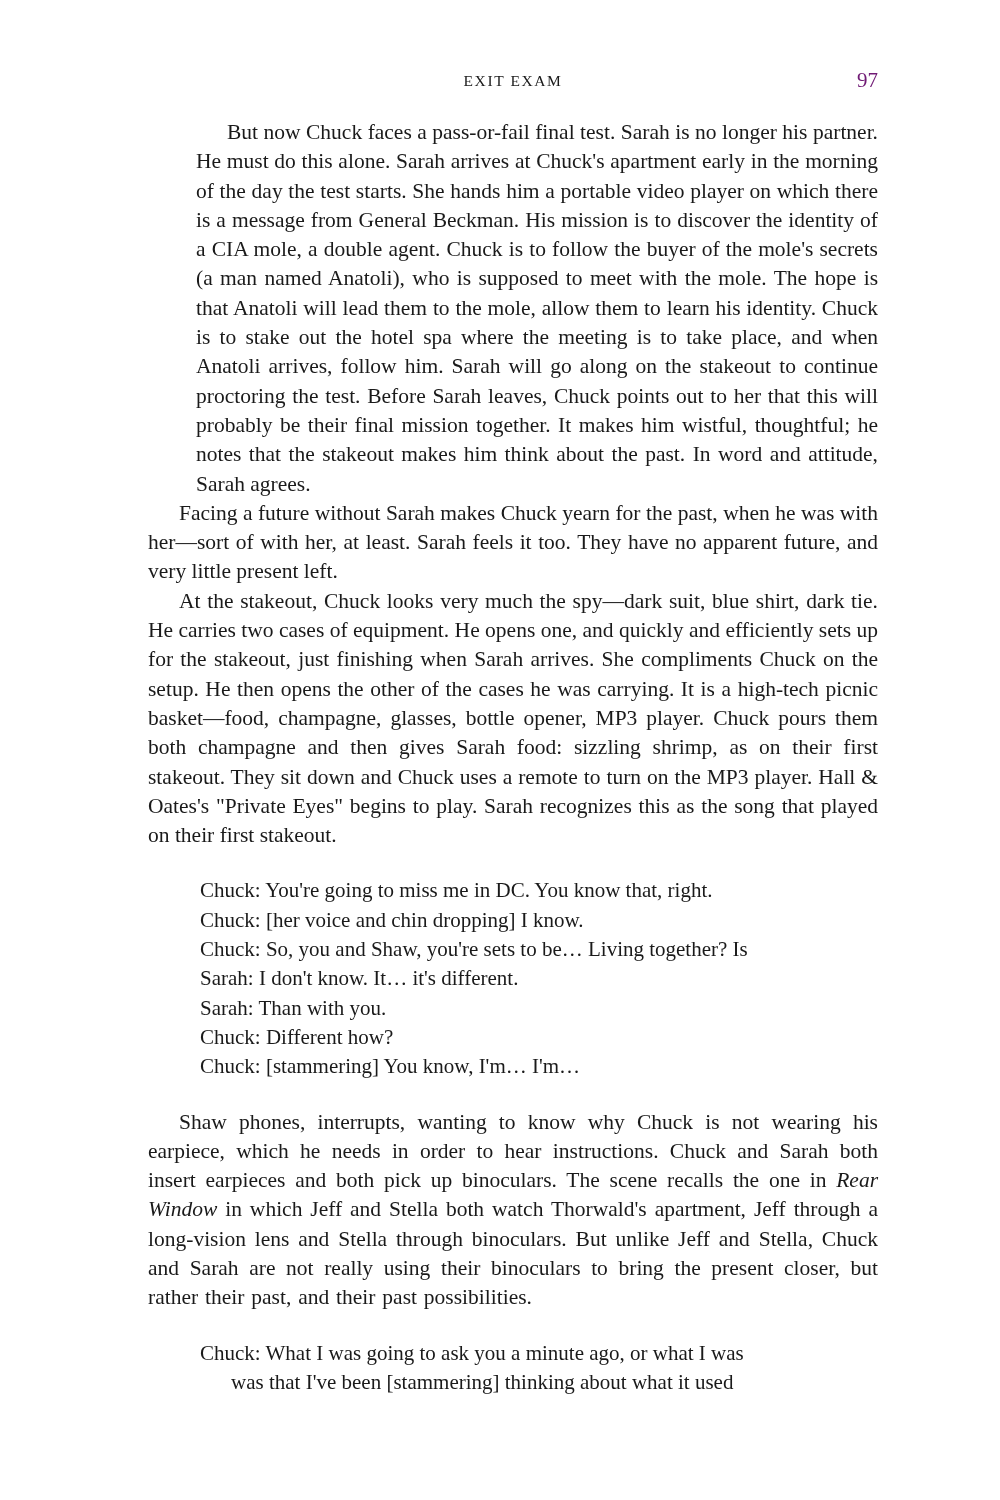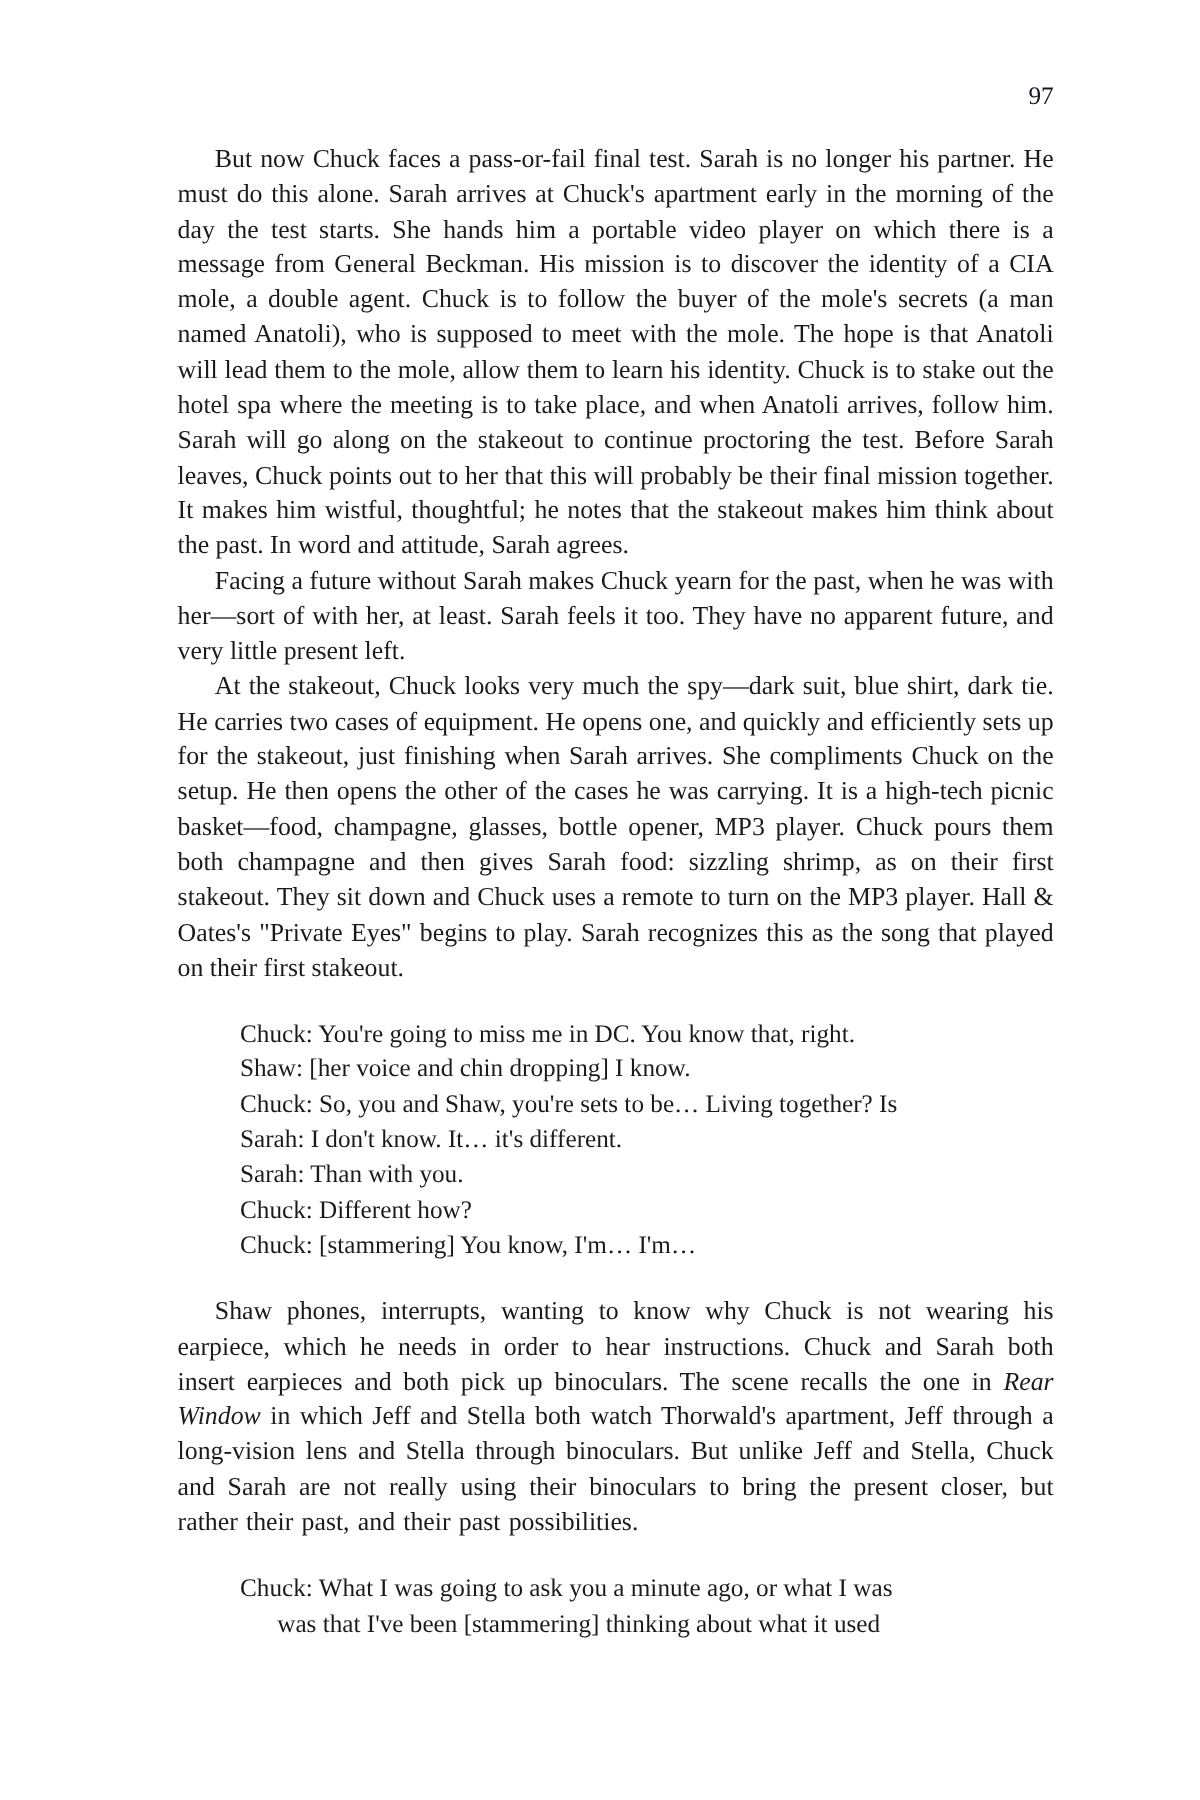--- a/index.html
+++ b/index.html
@@ -40,38 +40,39 @@
     letter-spacing: 1.6px;
     font-variant: small-caps;
     text-transform: uppercase;
     color: #1a1a1a;
   }
   .running-head .folio {
     position: absolute;
     right: 0;
     top: -4px;
     font-size: 21px;
-    color: #0f172a;
+    color: #701a75;
   }
   .textblock {
     position: absolute;
     left: 148px;
     top: 118px;
     width: 730px;
   }
   p.body {
     margin: 0;
     font-size: 21.5px;
     line-height: 29.3px;
     text-align: justify;
     text-indent: 31px;
     hyphens: none;
   }
   p.body.first {
     text-indent: 31px;
+    margin-left: 48px;
   }
   .extract {
     margin: 26px 0 0 0;
     padding: 0 0 0 52px;
     font-size: 21px;
     line-height: 29.3px;
   }
   .extract .line {
     text-indent: -0px;
     padding-left: 0;
@@ -89,32 +90,33 @@
   .just-spread.wide {
     word-spacing: 1.5px;
   }
 </style>
 </head>
 <body>
 
 <div class="page">
 
   <div class="running-head">
+    <div class="title">EXIT EXAM</div>
     <div class="folio">97</div>
   </div>
 
   <div class="textblock">
 
     <p class="body first">But now Chuck faces a pass-or-fail final test. Sarah is no longer his partner. He must do this alone. Sarah arrives at Chuck's apartment early in the morning of the day the test starts. She hands him a portable video player on which there is a message from General Beckman. His mission is to discover the identity of a CIA mole, a double agent. Chuck is to follow the buyer of the mole's secrets (a man named Anatoli), who is supposed to meet with the mole. The hope is that Anatoli will lead them to the mole, allow them to learn his identity. Chuck is to stake out the hotel spa where the meeting is to take place, and when Anatoli arrives, follow him. Sarah will go along on the stakeout to continue proctoring the test. Before Sarah leaves, Chuck points out to her that this will probably be their final mission together. It makes him wistful, thoughtful; he notes that the stakeout makes him think about the past. In word and attitude, Sarah agrees.</p>
     <p class="body">Facing a future without Sarah makes Chuck yearn for the past, when he was with her—sort of with her, at least. Sarah feels it too. They have no apparent future, and very little present left.</p>
     <p class="body">At the stakeout, Chuck looks very much the spy—dark suit, blue shirt, dark tie. He carries two cases of equipment. He opens one, and quickly and efficiently sets up for the stakeout, just finishing when Sarah arrives. She compliments Chuck on the setup. He then opens the other of the cases he was carrying. It is a high-tech picnic basket—food, champagne, glasses, bottle opener, MP3 player. Chuck pours them both champagne and then gives Sarah food: sizzling shrimp, as on their first stakeout. They sit down and Chuck uses a remote to turn on the MP3 player. Hall &amp; Oates's "Private Eyes" begins to play. Sarah recognizes this as the song that played on their first stakeout.</p>
 
     <div class="extract">
       <div class="line">Chuck: You're going to miss me in DC. You know that, right.</div>
-      <div class="line">Shaw: [her voice and chin dropping] I know.</div>
+      <div class="line">Chuck: [her voice and chin dropping] I know.</div>
       <div class="line">Chuck: So, you and Shaw, you're sets to be… Living together? Is</div>
       <div class="line">Sarah: I don't know. It… it's different.</div>
       <div class="line">Sarah: Than with you.</div>
       <div class="line">Chuck: Different how?</div>
       <div class="line">Chuck: [stammering] You know, I'm… I'm…</div>
     </div>
 
     <div class="gap-after-extract"></div>
 
     <p class="body just-spread wide"><span>Shaw phones, interrupts, wanting to know why Chuck is not wearing his earpiece, which he needs in order to hear instructions. Chuck and Sarah both insert earpieces and both pick up binoculars. The scene recalls the one in </span><em>Rear Window</em><span> in which Jeff and Stella both watch Thorwald's apartment, Jeff through a long-vision lens and Stella through binoculars. But unlike Jeff and Stella, Chuck and Sarah are not really using their binoculars to bring the present closer, but rather their past, and their past possibilities.</span></p>

